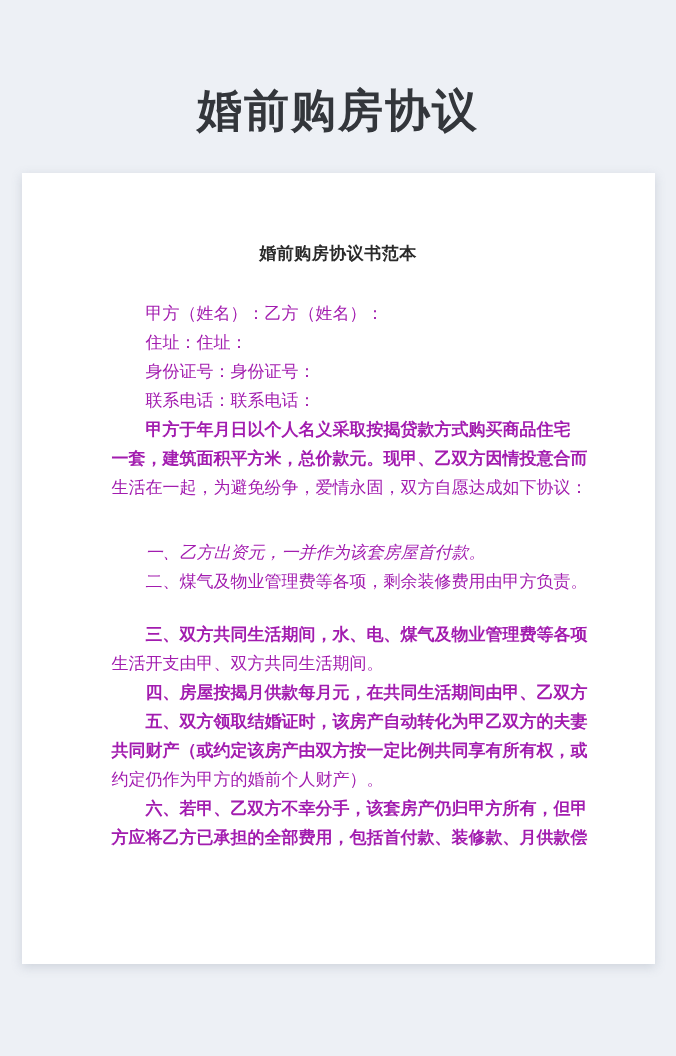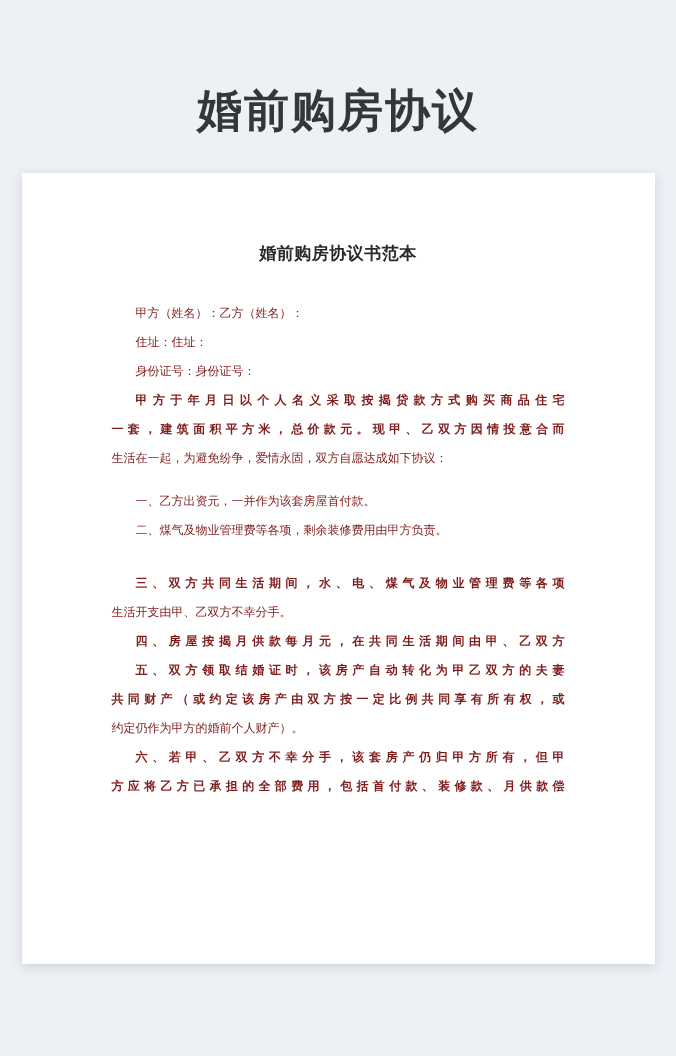--- a/index.html
+++ b/index.html
@@ -42,22 +42,22 @@
   .doc-title {
     text-align: center;
     font-size: 17px;
     font-weight: 700;
     color: #2a2a2a;
     line-height: 30px;
     margin-bottom: 30px;
     letter-spacing: 0.5px;
   }
   .doc-body {
-    font-size: 12px;
-    color: #7f1d1d;
+    font-size: 17px;
+    color: #a21caf;
   }
   .para { margin: 0; }
   .line {
     line-height: 29px;
     white-space: nowrap;
   }
   .line.indent { text-indent: 2em; }
   .line.full {
     text-align: justify;
     text-align-last: justify;
@@ -77,33 +77,36 @@
       <div class="para">
         <div class="line indent">甲方（姓名）：乙方（姓名）：</div>
       </div>
       <div class="para">
         <div class="line indent">住址：住址：</div>
       </div>
       <div class="para">
         <div class="line indent">身份证号：身份证号：</div>
       </div>
       <div class="para">
+        <div class="line indent">联系电话：联系电话：</div>
+      </div>
+      <div class="para">
         <div class="line indent full">甲方于年月日以个人名义采取按揭贷款方式购买商品住宅</div>
         <div class="line full">一套，建筑面积平方米，总价款元。现甲、乙双方因情投意合而</div>
         <div class="line">生活在一起，为避免纷争，爱情永固，双方自愿达成如下协议：</div>
       </div>
-      <div class="para" style="margin-top: 14px;">
+      <div class="para" style="margin-top: 36px; font-style: italic;">
         <div class="line indent">一、乙方出资元，一并作为该套房屋首付款。</div>
       </div>
       <div class="para">
         <div class="line indent">二、煤气及物业管理费等各项，剩余装修费用由甲方负责。</div>
       </div>
       <div class="para" style="margin-top: 24px;">
         <div class="line indent full">三、双方共同生活期间，水、电、煤气及物业管理费等各项</div>
-        <div class="line">生活开支由甲、乙双方不幸分手。</div>
+        <div class="line">生活开支由甲、双方共同生活期间。</div>
       </div>
       <div class="para">
         <div class="line indent full">四、房屋按揭月供款每月元，在共同生活期间由甲、乙双方</div>
       </div>
       <div class="para">
         <div class="line indent full">五、双方领取结婚证时，该房产自动转化为甲乙双方的夫妻</div>
         <div class="line full">共同财产（或约定该房产由双方按一定比例共同享有所有权，或</div>
         <div class="line">约定仍作为甲方的婚前个人财产）。</div>
       </div>
       <div class="para">

